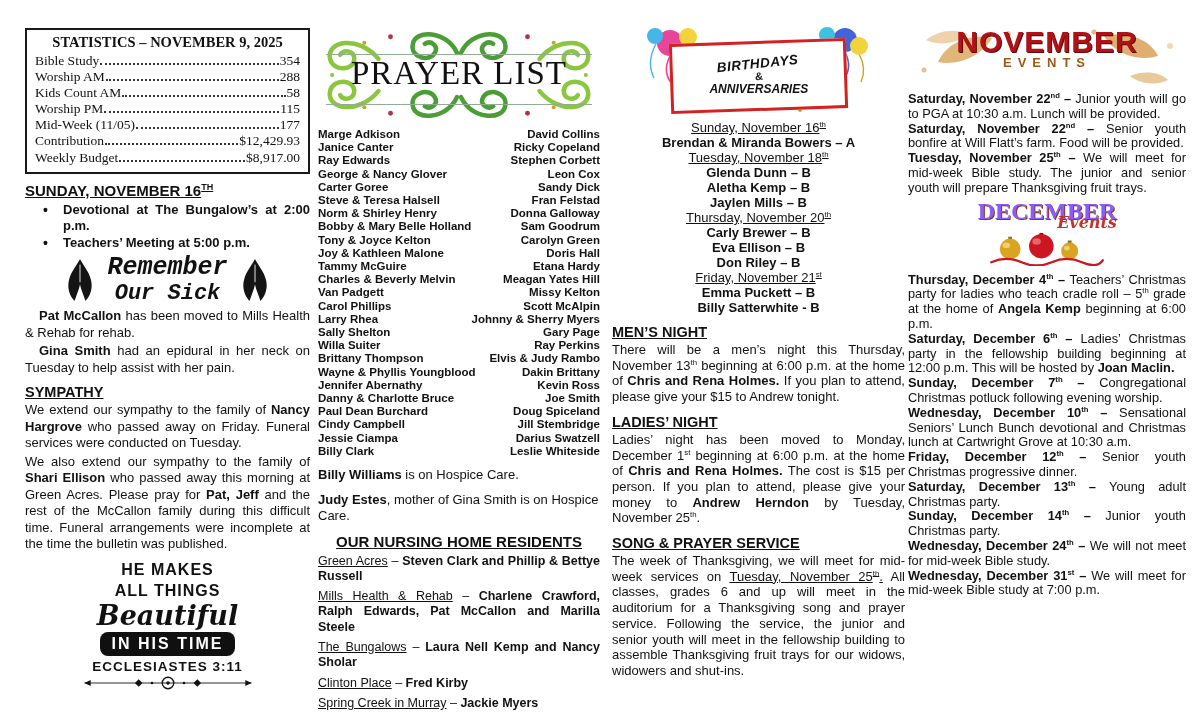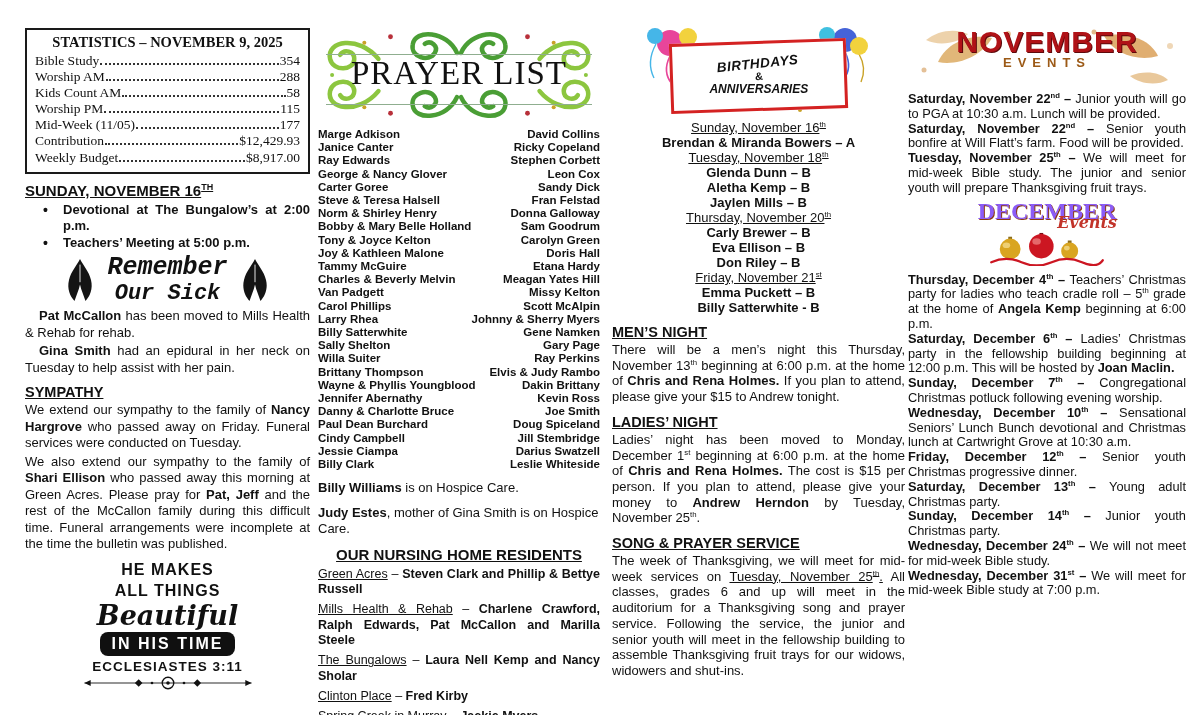--- a/index.html
+++ b/index.html
@@ -282,24 +282,20 @@
       </div>
         <div class="prow">
         <span class="pl-left">Carol Phillips</span>
         <span class="pl-right">Scott McAlpin</span>
       </div>
         <div class="prow">
         <span class="pl-left">Larry Rhea</span>
         <span class="pl-right">Johnny &amp; Sherry Myers</span>
       </div>
         <div class="prow">
-        <span class="pl-left">Billy Satterwhite</span>
-        <span class="pl-right">Gene Namken</span>
-      </div>
-        <div class="prow">
         <span class="pl-left">Sally Shelton</span>
         <span class="pl-right">Gary Page</span>
       </div>
         <div class="prow">
         <span class="pl-left">Willa Suiter</span>
         <span class="pl-right">Ray Perkins</span>
       </div>
         <div class="prow">
         <span class="pl-left">Brittany Thompson</span>
         <span class="pl-right">Elvis &amp; Judy Rambo</span>

